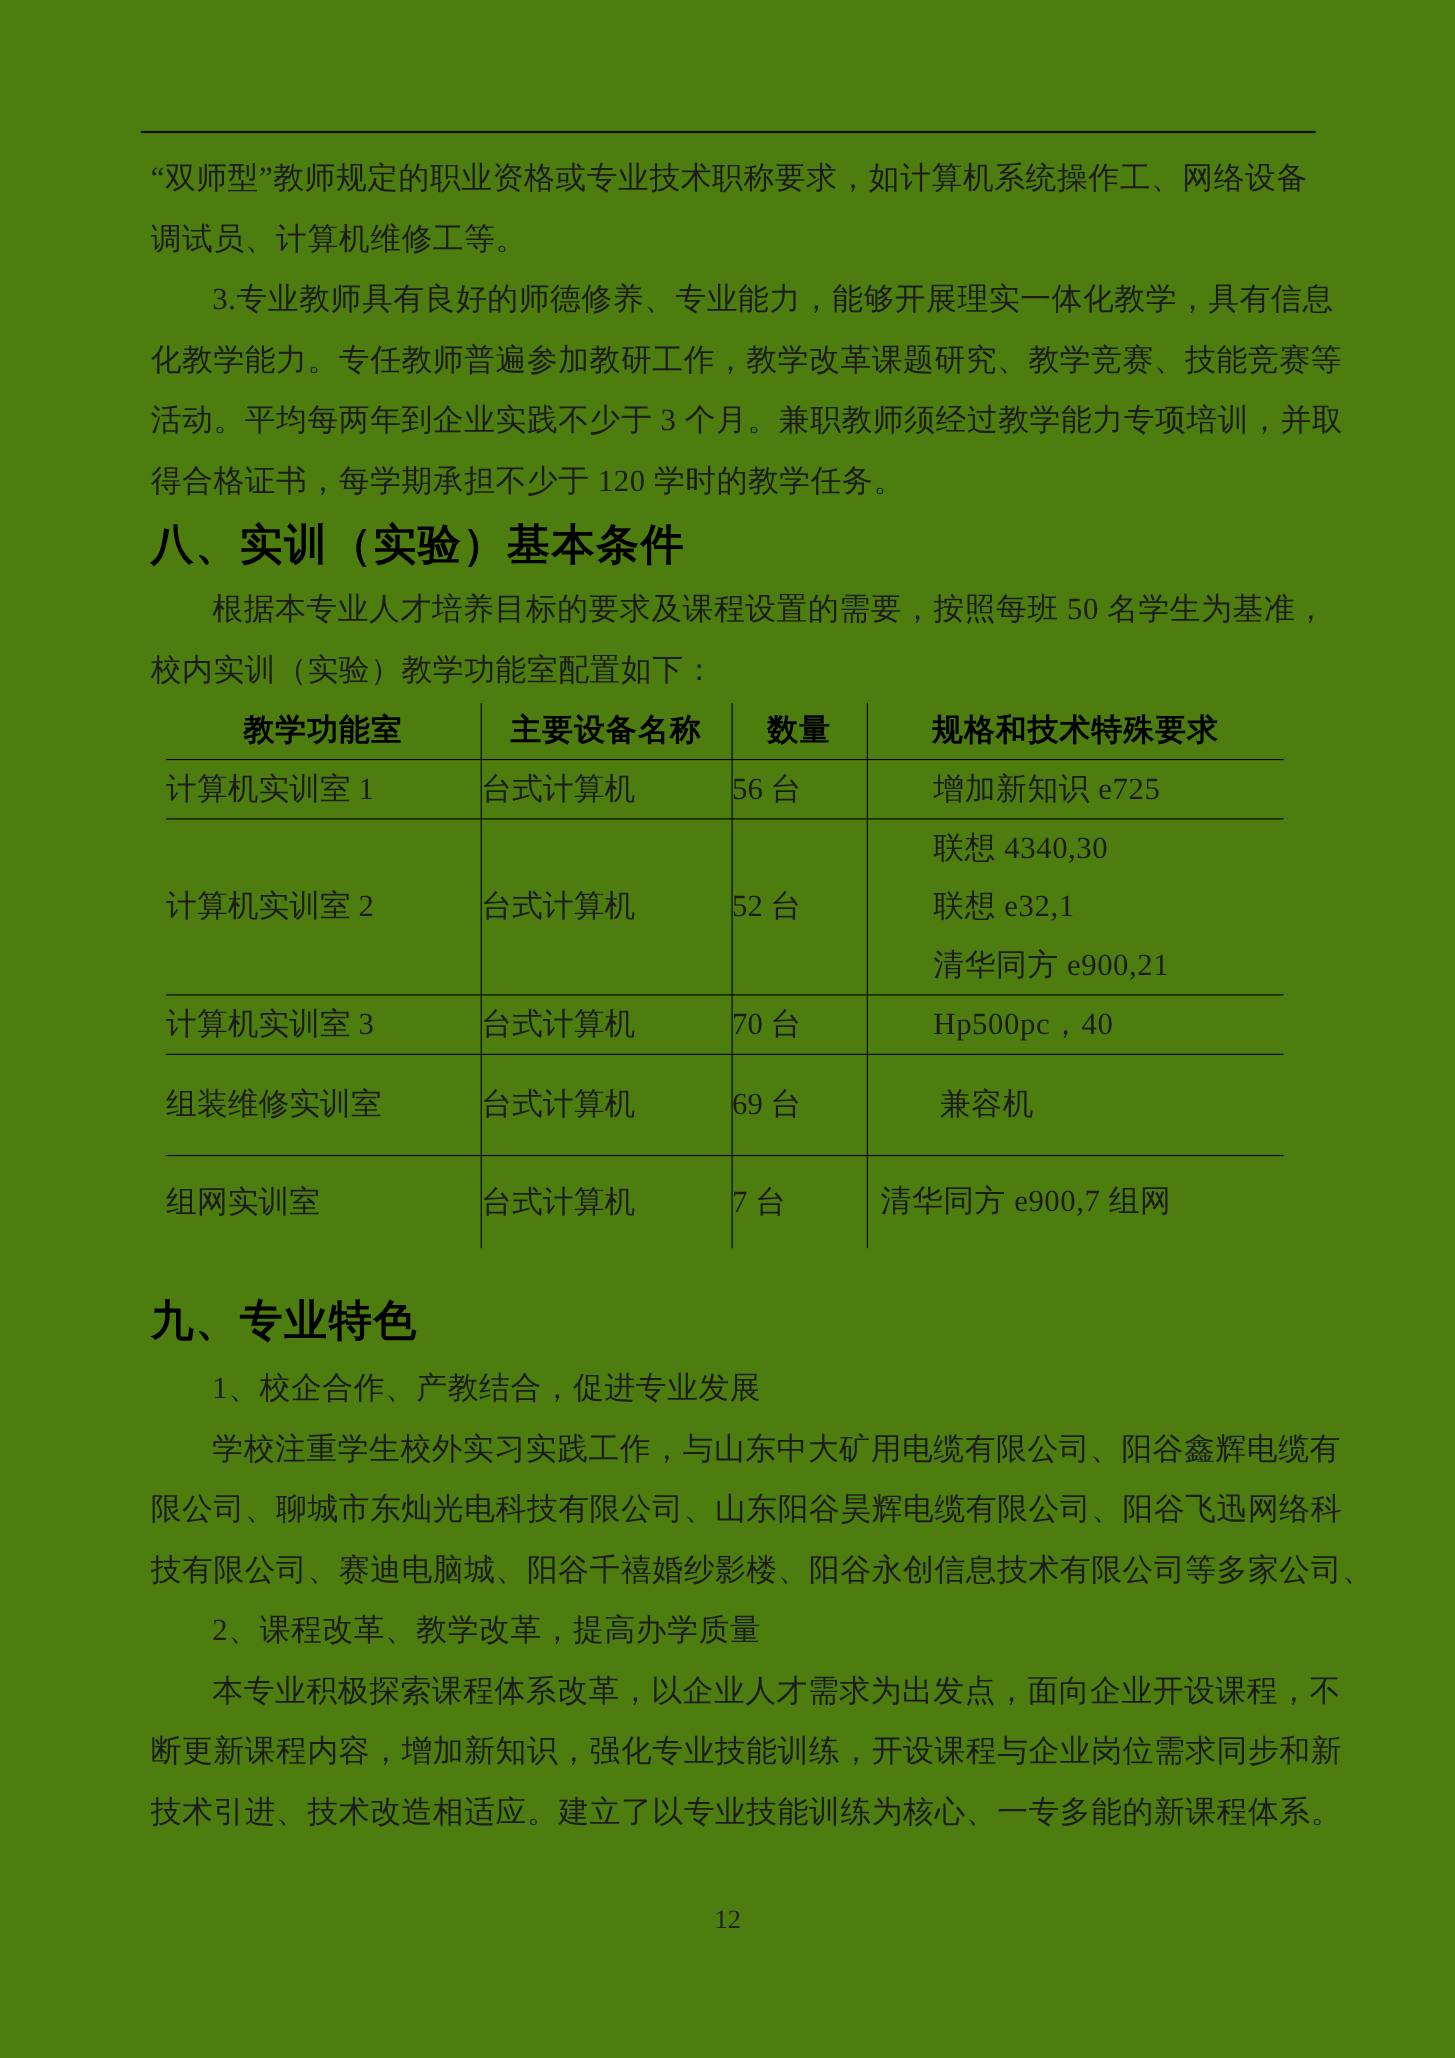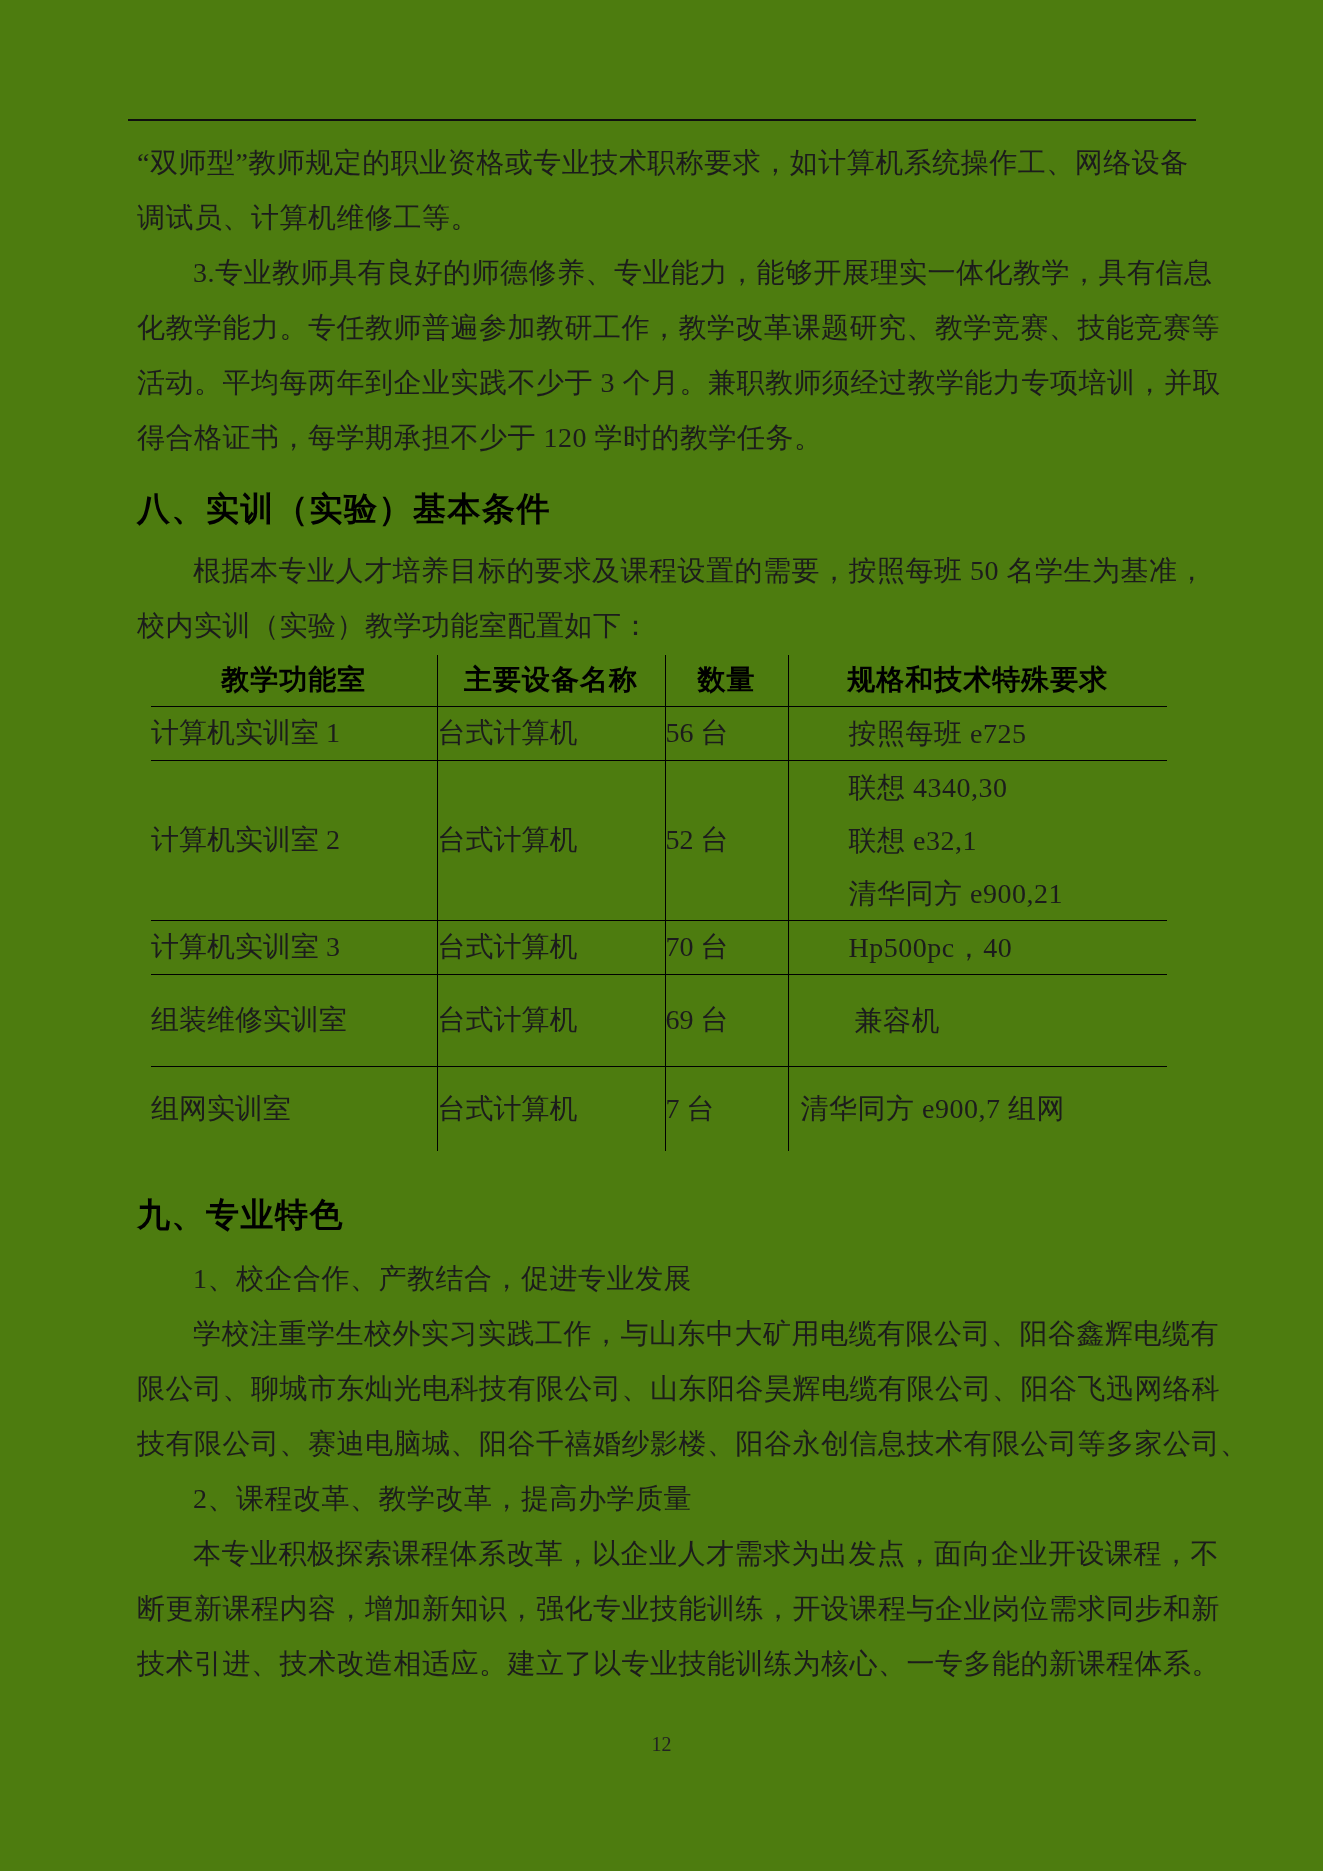--- a/index.html
+++ b/index.html
@@ -15,24 +15,24 @@
     position:absolute; left:128px; top:119px;
     width:1068px; height:2px; background:#0f0f0f;
   }
   .content { margin:0 120px 0 137px; padding-top:135px; }
   .bl {
     font-size:28px; line-height:55px;
     white-space:nowrap; letter-spacing:0.5px;
   }
   .ind { text-indent:56px; }
   .sec-heading {
-    font-family:Liberation Mono, monospace;
+    font-family:Liberation Serif, serif;
     font-weight:700; color:#000000;
-    font-size:33px; line-height:50px;
-    margin:22px 0 0 0; letter-spacing:1.5px;
+    font-size:39px; line-height:50px;
+    margin:6px 0 0 0; letter-spacing:1.5px;
     white-space:nowrap;
   }
   .sec-heading.h9 { margin-top:40px; }
   .grp { margin:0; padding:0; }
   .grp.after-h8 { margin-top:6px; }
   .grp.after-h9 { margin-top:8px; }
   table.lab {
     border-collapse:collapse; table-layout:fixed;
     width:1018px; margin:0 0 0 12px;
     border:2px solid #4d7c0f;
@@ -57,21 +57,21 @@
   td.c-room { padding-left:14px; }
   td.c-dev  { padding-left:10px; }
   td.c-qty  { padding-left:14px;margin-top:26px; }
   td.c-spec.pad-a { padding-left:60px; }
   td.c-spec.pad-b { padding-left:66px; }
   td.c-spec.pad-c { padding-left:12px; }
   .spec-line { line-height:53px; white-space:nowrap; letter-spacing:0.5px; }
   .page-number {
     position:absolute; top:1733px; left:0;
     width:100%; text-align:center;
-    font-size:20px; color:#222;
+    font-size:24px; color:#222;
   }
 </style>
 </head>
 <body>
 
 <div class="page">
   <div class="header-rule"></div>
 
   <div class="content">
 
@@ -106,21 +106,21 @@
         <th>教学功能室</th>
         <th>主要设备名称</th>
         <th>数量</th>
         <th>规格和技术特殊要求</th>
       </tr>
       <tr class="r0">
         <td class="c-room">计算机实训室 1</td>
         <td class="c-dev">台式计算机</td>
         <td class="c-qty">56 台</td>
         <td class="c-spec pad-a">
-          <div class="spec-line">按照每班 e725</div>
+          <div class="spec-line">增加新知识 e725</div>
         </td>
       </tr>
       <tr class="r1">
         <td class="c-room">计算机实训室 2</td>
         <td class="c-dev">台式计算机</td>
         <td class="c-qty">52 台</td>
         <td class="c-spec pad-a">
           <div class="spec-line">联想 4340,30</div>
           <div class="spec-line">联想 e32,1</div>
           <div class="spec-line">清华同方 e900,21</div>

